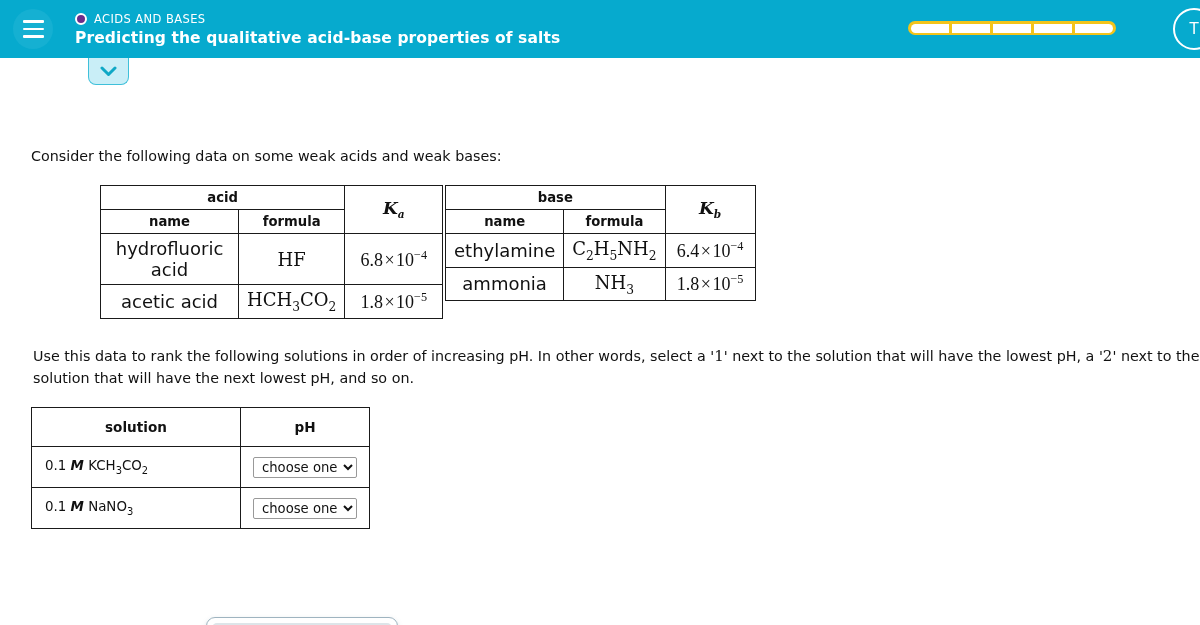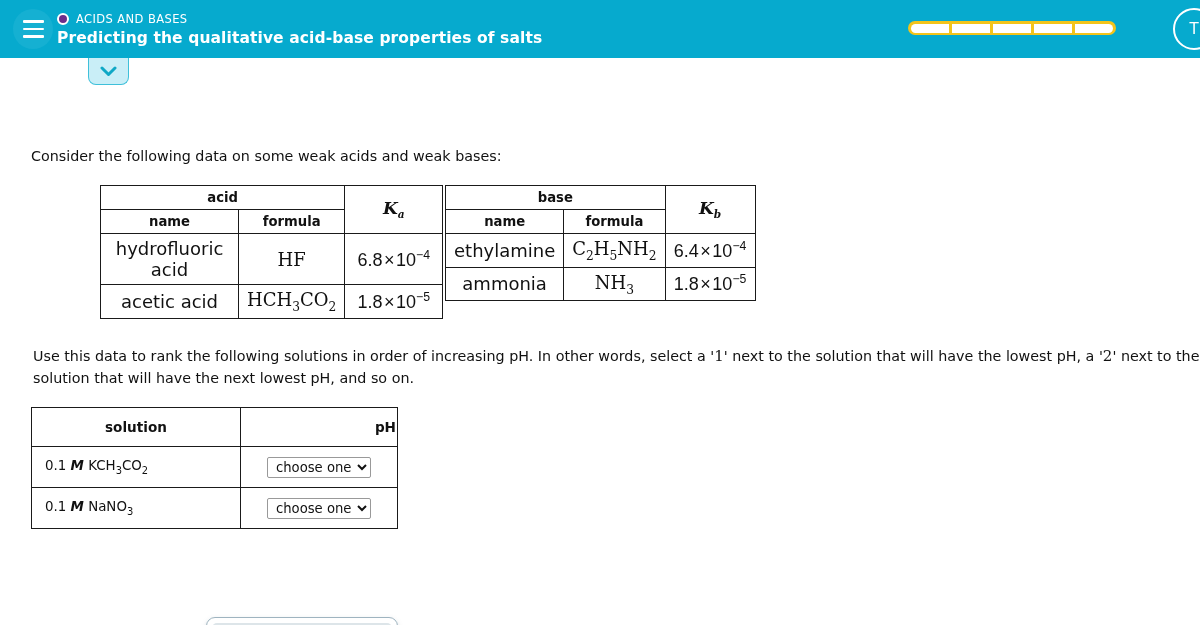--- a/index.html
+++ b/index.html
@@ -25,21 +25,21 @@
     background: #15b0d2;
     display: flex; flex-direction: column;
     align-items: center; justify-content: center;
     gap: 5px;
     cursor: pointer;
   }
   .hamburger span {
     display: block; width: 21px; height: 2.4px;
     background: #ffffff; border-radius: 1px;
   }
-  .header-titles { margin-left: 4px; display: flex; flex-direction: column; gap: 3px; }
+  .header-titles { margin-left: 22px; display: flex; flex-direction: column; gap: 3px; }
   .eyebrow { display: flex; align-items: center; gap: 7px; }
   .bullet-ring {
     width: 12px; height: 12px; border-radius: 50%;
     background: #6b2d8b;
     border: 2px solid #ffffff;
     flex: none;
   }
   .eyebrow-text {
     color: #ffffff; font-size: 11.5px; letter-spacing: 0.4px;
   }
@@ -99,21 +99,21 @@
     border: 1.3px solid #1a1a1a;
     text-align: center;
     padding: 4px 8px;
     font-size: 18px;
     color: #111;
     font-weight: normal;
   }
   .data-table th { font-weight: bold; font-size: 13.2px; }
   .serif { font-family: "DejaVu Serif", "Liberation Serif", serif; font-size: 15.5px; }
   .serif sub { font-size: 68%; }
-  .sci { font-family: Liberation Sans, sans-serif; font-size: 14.6px; white-space: nowrap; }
+  .sci { font-family: Liberation Serif, serif; font-size: 14.6px; white-space: nowrap; }
   .sci sup { font-size: 68%; }
   .kconst { font-family: "DejaVu Serif", "Liberation Serif", serif; font-style: italic; font-size: 17px; }
   .kconst sub { font-style: italic; font-size: 62%; }
 
   #acid-table { left: 76px; top: 127px; }
   #acid-table .c-name { width: 138px; }
   #acid-table .c-formula { width: 92px; }
   #acid-table .c-k { width: 98px; }
   #base-table { left: 421px; top: 127px; }
   #base-table .c-name { width: 98px; }
@@ -134,21 +134,21 @@
     border-collapse: collapse;
   }
   #solution-table th, #solution-table td {
     border: 1.6px solid #1a1a1a;
     font-size: 13.6px; color: #111;
   }
   #solution-table th {
     height: 39px; font-weight: bold; text-align: center;
   }
   #solution-table th.c-solution { width: 209px; }
-  #solution-table th.c-ph { width: 157px; text-align: right; }
+  #solution-table th.c-ph { width: 129px; }
   #solution-table td.sol-cell {
     height: 41px; text-align: left; padding-left: 13px; font-size: 13.4px;
   }
   #solution-table td.ph-cell { text-align: center; }
   .mital { font-style: italic; font-weight: bold; }
   td.sol-cell sub { font-size: 74%; }
 
   select.choose {
     font-family: "DejaVu Sans", "Liberation Sans", sans-serif;
     font-size: 13.2px;

